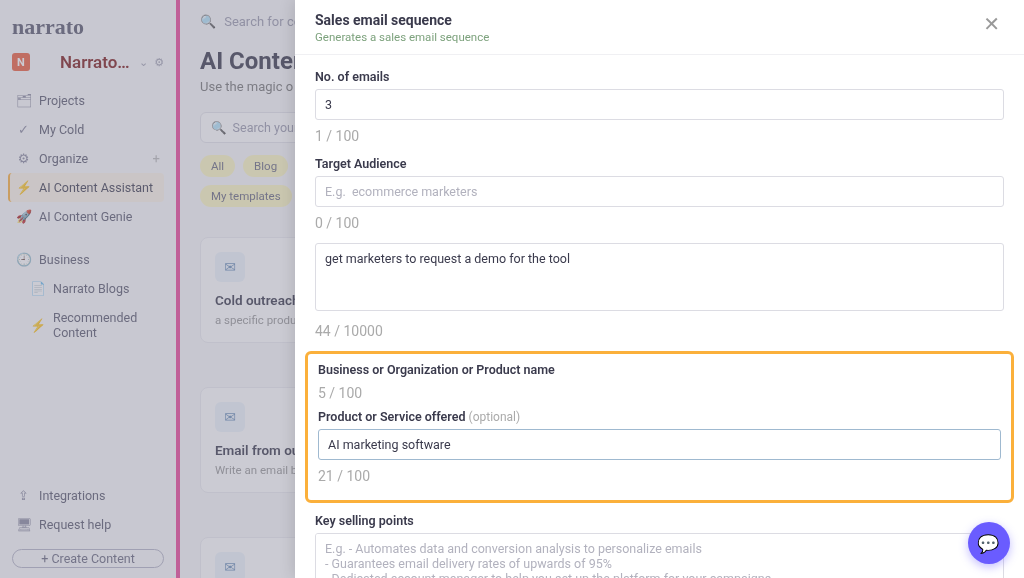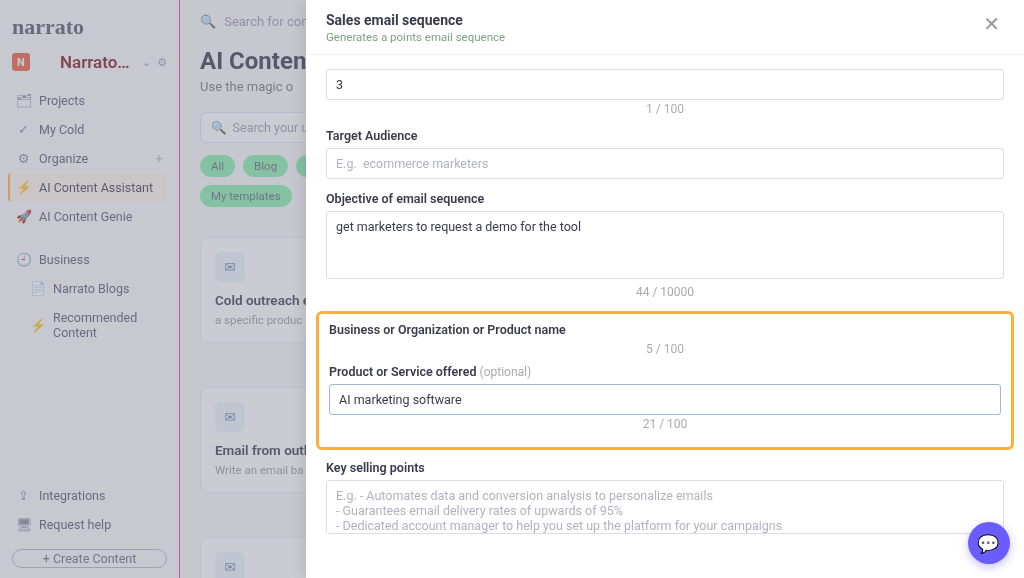--- a/index.html
+++ b/index.html
@@ -1,55 +1,55 @@
 <!DOCTYPE html>
 <html><head>
 <meta charset="utf-8">
 <style>
 * { box-sizing: border-box; margin: 0; padding: 0; }
 body { font-family: -apple-system, BlinkMacSystemFont, "Segoe UI", Roboto, sans-serif; width: 1024px; height: 578px; overflow: hidden; position: relative; background: #f9f9fa; }
 .bg { position: absolute; inset: 0; display: flex; }
-.sidebar { width: 180px; background: #fafafb; border-right: 1px solid #ec4899; padding: 10px 12px; display: flex; flex-direction: column; }
+.sidebar { width: 180px; background: #fafafb; border-right: 4px solid #ec4899; padding: 10px 12px; display: flex; flex-direction: column; }
 .logo { font-family: cursive; font-weight: bold; font-size: 22px; color: #5a5a6e; padding: 4px 0 12px; }
 .workspace { display: flex; align-items: center; gap: 6px; margin-bottom: 14px; }
 .ws-badge { width: 18px; height: 18px; background: #ec5f3f; color: #fff; font-size: 11px; font-weight: 700; border-radius: 3px; display: flex; align-items: center; justify-content: center; }
 .ws-name { font-size: 17px; color: #7f1d1d; font-weight: 600; flex: 1; white-space: nowrap; overflow: hidden; text-overflow: ellipsis; padding-left: 24px; }
 .ws-caret, .ws-gear { font-size: 11px; color: #a4a4b4; }
 .side-item { display: flex; align-items: center; gap: 8px; padding: 7px 4px; font-size: 12.5px; color: #5a5a6e; cursor: pointer; border-radius: 4px; }
 .side-item.active { background: #fef5e8; color: #3f3f52; border-left: 2px solid #fbb03b; margin-left: -4px; padding-left: 6px; }
 .side-item .ic { width: 15px; text-align: center; font-size: 13px; color: #8a8aa0; }
 .side-sep { height: 14px; }
 .side-bottom { margin-top: auto; }
 .create-btn { border: 1px solid #b6b6c8; border-radius: 18px; padding: 1px 0; text-align: center; font-size: 12.5px; color: #6a6a80; margin-top: 10px; }
 .main { flex: 1; padding: 14px 20px; min-width: 0; }
 .search-top { display: flex; align-items: center; gap: 8px; color: #9b9bae; font-size: 13px; margin-bottom: 18px; }
 .page-title { font-size: 24px; font-weight: 700; color: #3a3a4c; }
 .page-sub { font-size: 13px; color: #777; margin: 4px 0 18px; }
 .use-search { background: #fff; border: 1px solid #e4e4ea; border-radius: 6px; padding: 7px 10px; font-size: 12.5px; color: #9b9bae; display: flex; align-items: center; gap: 6px; margin-bottom: 12px; }
 .pills { display: flex; gap: 8px; margin-bottom: 8px; }
-.pill { background: #86efac; color: #6a6a80; font-size: 11.5px; padding: 4px 11px; border-radius: 11px; }
+.pill { background: #fef9c3; color: #6a6a80; font-size: 11.5px; padding: 4px 11px; border-radius: 11px; }
 .card { background: #fff; border: 1px solid #ececf1; border-radius: 8px; padding: 14px; width: 260px; margin-top: 30px; }
 .card-ic { width: 30px; height: 30px; background: #eef5fc; border-radius: 6px; display: flex; align-items: center; justify-content: center; font-size: 14px; color: #6b8fb8; margin-bottom: 10px; }
 .card-title { font-size: 13.5px; font-weight: 600; color: #3a3a4c; margin-bottom: 4px; }
 .card-desc { font-size: 11.5px; color: #999; line-height: 1.4; }
 .overlay { position: absolute; inset: 0; background: rgba(130,130,150,0.42); }
-.modal { position: absolute; top: 0; left: 306px; right: 0; height: 578px; background: #fff; box-shadow: -2px 0 14px rgba(0,0,0,0.12); overflow-y: auto; }
+.modal { position: absolute; top: 0; left: 295px; right: 0; height: 578px; background: #fff; box-shadow: -2px 0 14px rgba(0,0,0,0.12); overflow-y: auto; }
 .modal-head { padding: 12px 20px 10px; border-bottom: 1px solid #f0f0f3; display: flex; align-items: flex-start; }
 .modal-title { font-size: 14px; font-weight: 700; color: #3a3a4c; }
 .modal-sub { font-size: 11.5px; color: #7da27d; margin-top: 2px; }
 .modal-close { margin-left: auto; font-size: 20px; color: #999; cursor: pointer; padding: 0 4px; }
 .modal-body { padding: 14px 20px 20px; }
 .field { margin-bottom: 12px; position: relative; }
 .label { font-size: 12.5px; font-weight: 600; color: #3a3a4c; margin-bottom: 5px; display: block; }
 .label .opt { font-weight: 400; color: #aaa; font-size: 12px; }
 .input, .textarea { width: 100%; border: 1px solid #dcdce3; border-radius: 3px; padding: 7px 9px; font-size: 12.5px; color: #3a3a4c; font-family: inherit; background: #fff; }
 .textarea { resize: none; min-height: 68px; }
 .textarea.tall { min-height: 54px; }
 .input::placeholder, .textarea::placeholder { color: #b2b2be; }
-.counter { text-align: center; font-size: 12px; color: #aaa; margin-top: 2px; }
+.counter { text-align: left; font-size: 14px; color: #aaa; margin-top: 8px; }
 .highlight-box { border: 3px solid #fbb03b; border-radius: 6px; padding: 8px 10px 12px; margin: 0 -10px 10px; }
 .arrow { position: absolute; width: 60px; height: 16px; left: -72px; }
 .arrow svg { width: 100%; height: 100%; }
 .help-bubble { position: absolute; bottom: 14px; right: 14px; width: 42px; height: 42px; background: #6a5cff; border-radius: 50%; display: flex; align-items: center; justify-content: center; color: #fff; font-size: 18px; box-shadow: 0 3px 10px rgba(106,92,255,0.4); }
 </style>
 </head>
 <body>
 
 <div class="bg">
   <div class="sidebar">
@@ -142,38 +142,39 @@
     </div>
   </div>
 </div>
 
 <div class="overlay"></div>
 
 <div class="modal">
   <div class="modal-head">
     <div>
       <div class="modal-title">Sales email sequence</div>
-      <div class="modal-sub">Generates a points email sequence</div>
+      <div class="modal-sub">Generates a sales email sequence</div>
     </div>
     <div class="modal-close">✕</div>
   </div>
   <div class="modal-body">
 
     <div class="field">
+      <label class="label">No. of emails</label>
       <input class="input" value="3" style="">
       <div class="counter">1 / 100</div>
     </div>
 
     <div class="field">
       <label class="label">Target Audience</label>
       <input class="input" placeholder="E.g.  ecommerce marketers" style="">
-    </div>
-
-    <div class="field">
-      <label class="label">Objective of email sequence</label>
+      <div class="counter">0 / 100</div>
+    </div>
+
+    <div class="field">
       <textarea class="textarea" style="">get marketers to request a demo for the tool</textarea>
       <div class="counter">44 / 10000</div>
     </div>
 
     <div class="highlight-box" style="position:relative">
       <div class="arrow" style="top:18px"><svg viewBox="0 0 60 16">
             <path d="M0 8 L48 8 M48 8 L40 2 M48 8 L40 14" stroke="#fbb03b" stroke-width="3.5" fill="none" stroke-linecap="round"></path>
           </svg></div>
       <div class="arrow" style="top:75px"><svg viewBox="0 0 60 16">
             <path d="M0 8 L48 8 M48 8 L40 2 M48 8 L40 14" stroke="#fbb03b" stroke-width="3.5" fill="none" stroke-linecap="round"></path>

